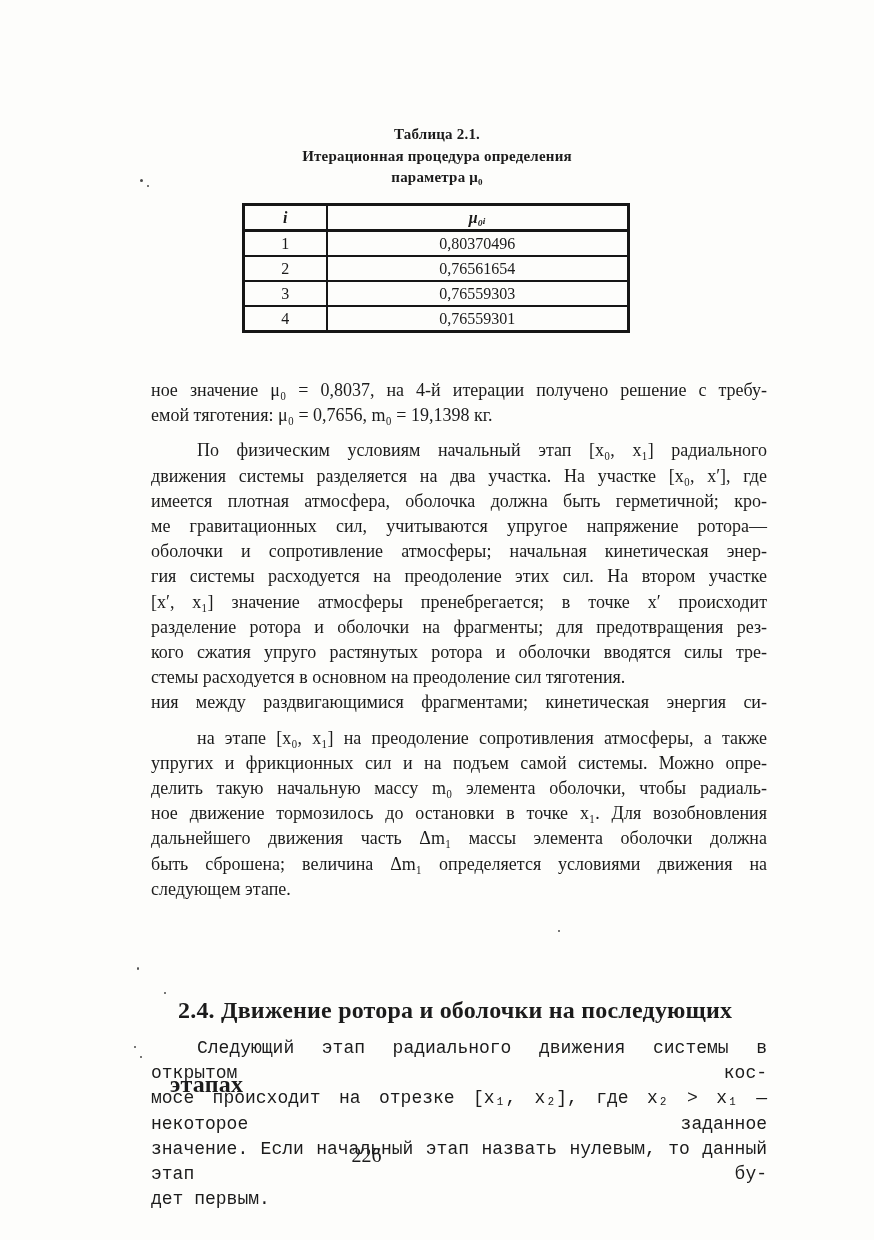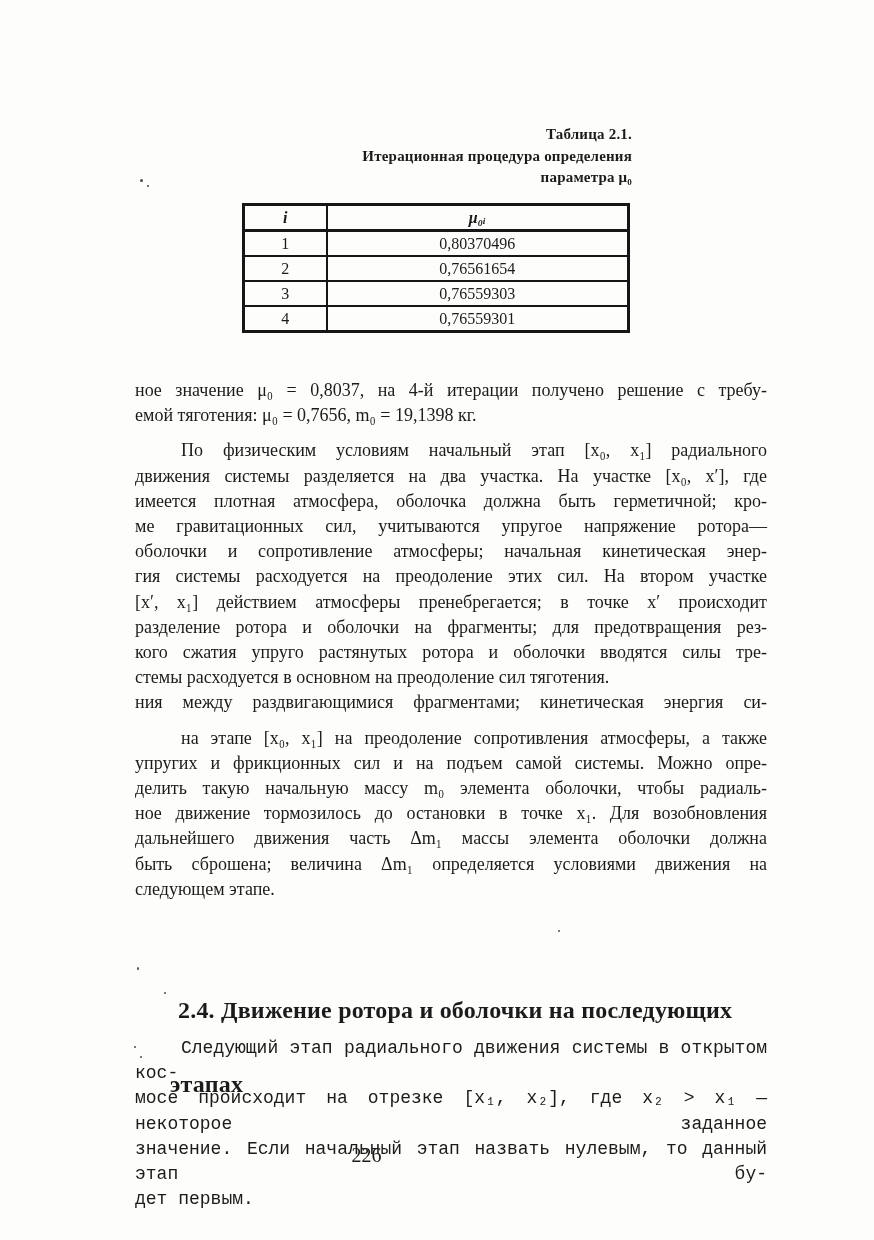--- a/index.html
+++ b/index.html
@@ -14,21 +14,21 @@
     position:relative;
     width:874px; height:1240px;
     background:#fdfdfb;
     overflow:hidden;
   }
 
   
   .caption {
     position:absolute;
     left:242px; top:124px; width:390px;
-    text-align:right;
+    text-align:center;
     font-weight:bold;
     font-size:15px;
     line-height:21.5px;
     letter-spacing:0.2px;
   }
 
   
   .data-table {
     position:absolute;
     left:242px; top:203px;
@@ -55,20 +55,21 @@
     font-size:18px;
     line-height:25.2px;
   }
   .bodytext.main { top:378px; }
   .bodytext.after { top:1036px;font-family:Liberation Mono, monospace; }
   .para + .para { margin-top:10px; }
   .line {
     text-align:justify;
     text-align-last:justify;
     white-space:normal;
+    margin-left:16px;
   }
   .line.last { text-align-last:left; }
   .para.indent .line:first-child { text-indent:46px; }
 
   
   .heading {
     position:absolute;
     left:178px; top:996px; width:600px;
     font-weight:bold;
     font-size:24px;
@@ -150,21 +151,21 @@
         <div class="line">ное значение μ₀ = 0,8037, на 4-й итерации получено решение с требу-</div>
         <div class="line last">емой тяготения: μ₀ = 0,7656, m₀ = 19,1398 кг.</div>
       </div>
     <div class="para indent">
         <div class="line">По физическим условиям начальный этап [x₀, x₁] радиального</div>
         <div class="line">движения системы разделяется на два участка. На участке [x₀, x′], где</div>
         <div class="line">имеется плотная атмосфера, оболочка должна быть герметичной; кро-</div>
         <div class="line">ме гравитационных сил, учитываются упругое напряжение ротора—</div>
         <div class="line">оболочки и сопротивление атмосферы; начальная кинетическая энер-</div>
         <div class="line">гия системы расходуется на преодоление этих сил. На втором участке</div>
-        <div class="line">[x′, x₁] действием атмосферы пренебрегается; в точке x′ происходит</div>
+        <div class="line">[x′, x₁] значение атмосферы пренебрегается; в точке x′ происходит</div>
         <div class="line">разделение ротора и оболочки на фрагменты; для предотвращения рез-</div>
         <div class="line">кого сжатия упруго растянутых ротора и оболочки вводятся силы тре-</div>
         <div class="line last">стемы расходуется в основном на преодоление сил тяготения.</div>
         <div class="line">ния между раздвигающимися фрагментами; кинетическая энергия си-</div>
       </div>
     <div class="para indent">
         <div class="line">на этапе [x₀, x₁] на преодоление сопротивления атмосферы, а также</div>
         <div class="line">упругих и фрикционных сил и на подъем самой системы. Можно опре-</div>
         <div class="line">делить такую начальную массу m₀ элемента оболочки, чтобы радиаль-</div>
         <div class="line">ное движение тормозилось до остановки в точке x₁. Для возобновления</div>

